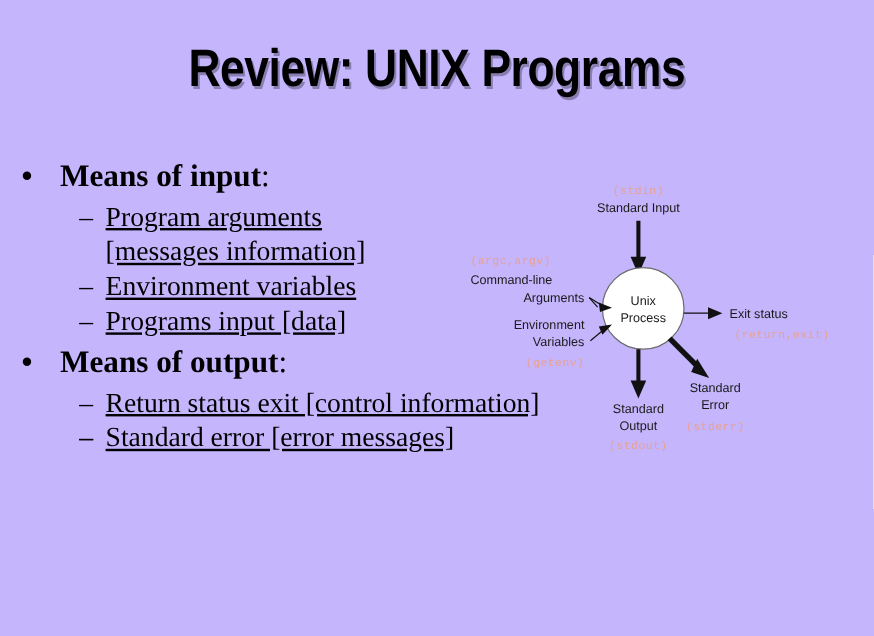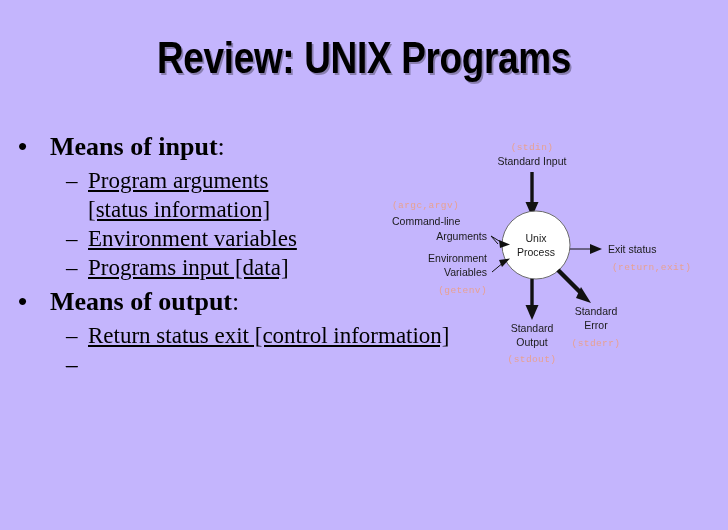--- a/index.html
+++ b/index.html
@@ -80,21 +80,21 @@
   .lvl2 .wrap {
     display: block;
     text-decoration: underline;
   }
   .spacer-sm { height: 3px; }
 
   
   #diagram {
     position: absolute;
     left: 380px;
-    top: 130px;
+    top: 142px;
     width: 348px;
     height: 235px;
   }
   #diagram svg { display: block; }
   .d-lbl {
     font-family: "Liberation Sans", "DejaVu Sans", sans-serif;
     font-size: 10.5px;
     fill: #1a1a1a;
   }
   .d-mono {
@@ -119,21 +119,21 @@
   <div id="body">
 
     <div class="lvl1">
       <span class="marker">•</span>
       <span>Means of input</span><span class="tail">:</span>
     </div>
 
     <div class="lvl2">
       <span class="marker">–</span>
       <span class="wrap">Program arguments</span>
-      <span class="wrap">[status information]</span>
+      <span class="wrap">[messages information]</span>
     </div>
 
     <div class="lvl2">
       <span class="marker">–</span>
       <span class="wrap">Environment variables</span>
     </div>
 
     <div class="lvl2">
       <span class="marker">–</span>
       <span class="wrap">Programs input [data]</span>
@@ -150,20 +150,21 @@
       <span class="marker">–</span>
       <span class="wrap">Return status exit [control information]</span>
     </div>
 
     <div class="lvl2">
       <span class="marker">–</span>
     </div>
 
     <div class="lvl2">
       <span class="marker">–</span>
+      <span class="wrap">Standard error [error messages]</span>
     </div>
 
   </div>
 
   <div id="diagram">
     <svg width="348" height="235" viewBox="0 0 348 235" xmlns="http://www.w3.org/2000/svg">
 
       <text class="d-mono" x="152" y="20" text-anchor="middle">(stdin)</text>
       <text class="d-lbl" x="152" y="35" text-anchor="middle">Standard Input</text>
       <g>

